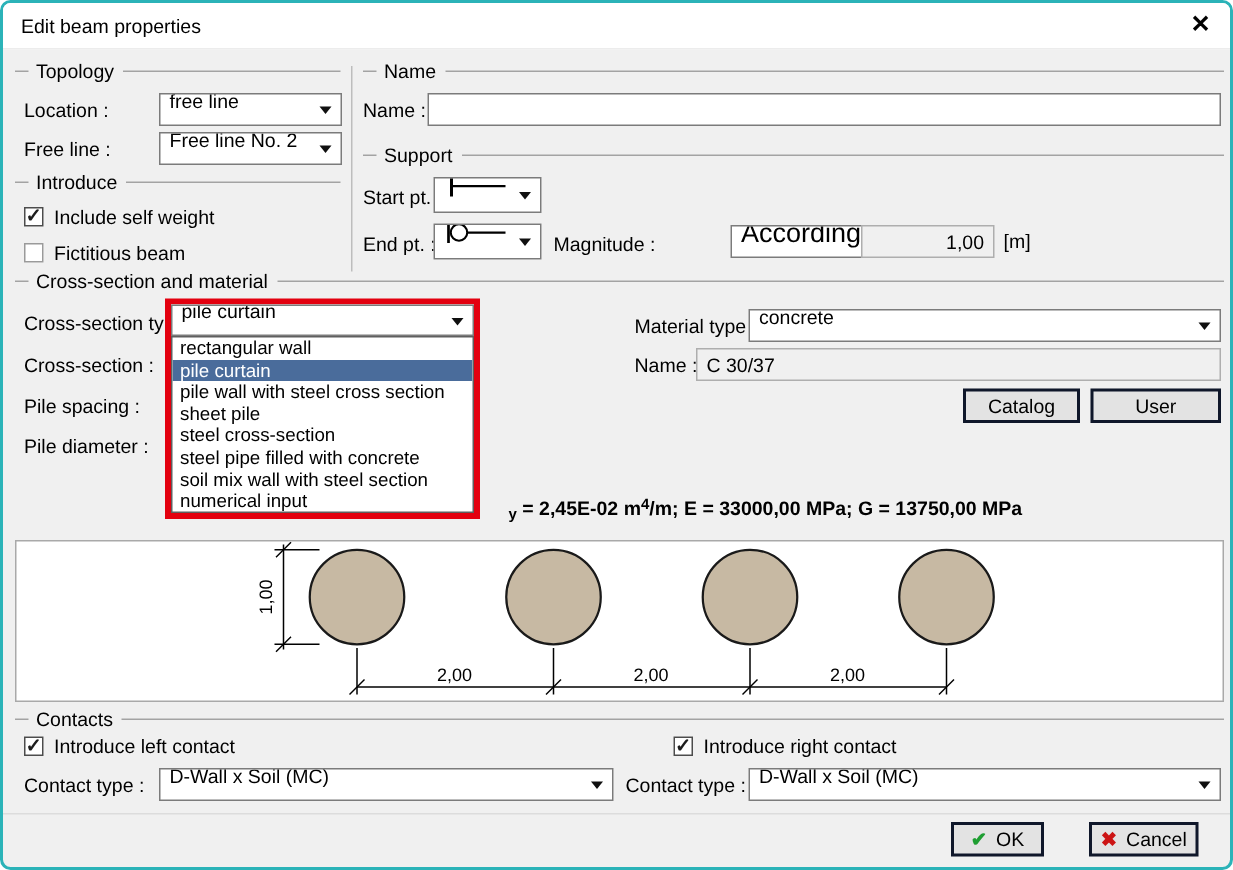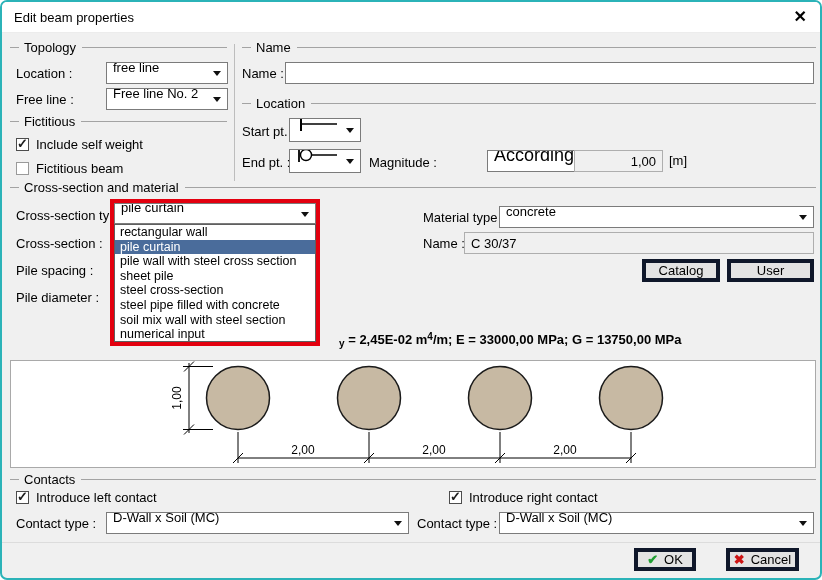--- a/index.html
+++ b/index.html
@@ -28,21 +28,21 @@
   .chk{position:absolute;width:13px;height:13px;background:#fff;border:1px solid #9a9a9a;box-sizing:border-box;}
   .chk.on{border-color:#4c4c4c;}
   .chk .mark{position:absolute;left:0;top:-3px;font-size:13px;font-weight:bold;color:#1d1d1d;}
 
   .inp{position:absolute;background:#fff;border:1px solid #7b7b7b;box-sizing:border-box;
        font:inherit;padding:0 5px;outline:none;}
   .dis{position:absolute;background:#f0f0f0;border:1px solid #aeaeae;box-sizing:border-box;
        display:flex;align-items:center;padding:0 6px;white-space:nowrap;overflow:hidden;}
   .dis.right{justify-content:flex-end;}
 
-  .btn{position:absolute;background:#e3e3e3;border:4px solid #0f172a;box-sizing:border-box;
+  .btn{position:absolute;background:#e3e3e3;border:2px solid #0f172a;box-sizing:border-box;
        display:flex;align-items:center;justify-content:center;gap:6px;font:inherit;cursor:default;}
   .btn .ic{font-weight:bold;}
 
   .redbox{position:absolute;left:108px;top:197px;width:210px;height:147px;
           border:4px solid #e3000f;box-sizing:border-box;}
   .redbox .cmb{left:0;top:0;width:202px;height:21px;}
   .list{position:absolute;left:0;top:21px;width:202px;bottom:0;background:#fff;
         border:1px solid #5f5f5f;box-sizing:border-box;overflow:hidden;}
   .opt{height:14.6px;line-height:14.6px;font-size:12.5px;padding-left:5px;white-space:nowrap;}
   .opt.sel{background:#4a6c9b;color:#fff;}
@@ -78,21 +78,21 @@
     <span class="arr"></span>
   </div>
   <div class="lab" style="left:14px;top:90px;">Free line :</div>
   <div class="cmb" style="left:104px;top:86px;width:122px;height:22px;">
     <span>Free line No. 2</span>
     <span class="arr"></span>
   </div>
 
   <div class="ghdr" style="left:8px;top:113px;width:217px;">
     <span class="tick"></span>
-      <span class="lbl">Fictitious</span>
+      <span class="lbl">Introduce</span>
       <span class="rule"></span>
   </div>
   <div class="chk on" style="left:14px;top:136px;">
     <span class="mark">✓</span>
   </div>
   <div class="lab" style="left:34px;top:135px;">Include self weight</div>
   <div class="chk" style="left:14px;top:160px;"></div>
   <div class="lab" style="left:34px;top:159px;">Fictitious beam</div>
 
   <div class="vsep" style="left:232px;top:42px;height:137px;"></div>
@@ -100,21 +100,21 @@
   <div class="ghdr" style="left:240px;top:39px;width:574px;">
     <span class="tick"></span>
       <span class="lbl">Name</span>
       <span class="rule"></span>
   </div>
   <div class="lab" style="left:240px;top:64px;">Name :</div>
   <input class="inp" style="left: 283px; top: 60px; width: 529px; height: 22px;" value="">
 
   <div class="ghdr" style="left:240px;top:95px;width:574px;">
     <span class="tick"></span>
-      <span class="lbl">Location</span>
+      <span class="lbl">Support</span>
       <span class="rule"></span>
   </div>
   <div class="lab" style="left:240px;top:122px;">Start pt. :</div>
   <div class="cmb" style="left:287px;top:116px;width:72px;height:24px;padding-left:4px;">
     <svg class="symb" width="42" height="16" viewBox="0 0 42 16">
       <line x1="4" y1="1" x2="4" y2="15" stroke="#000" stroke-width="2"></line>
       <line x1="4" y1="8" x2="40" y2="8" stroke="#000" stroke-width="1.5"></line>
     </svg>
     <span class="arr"></span>
   </div>

